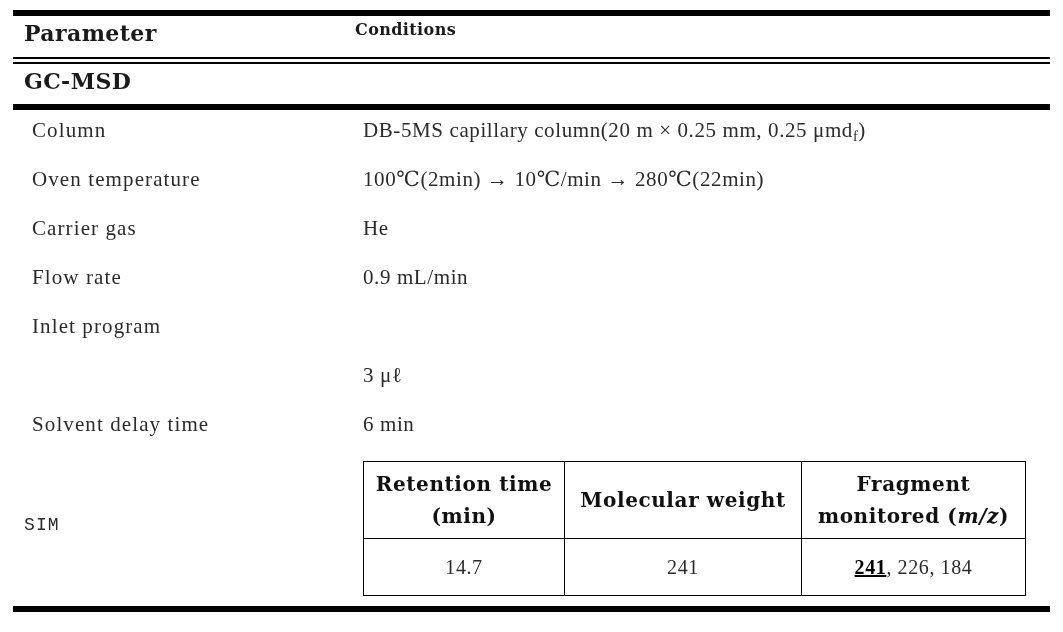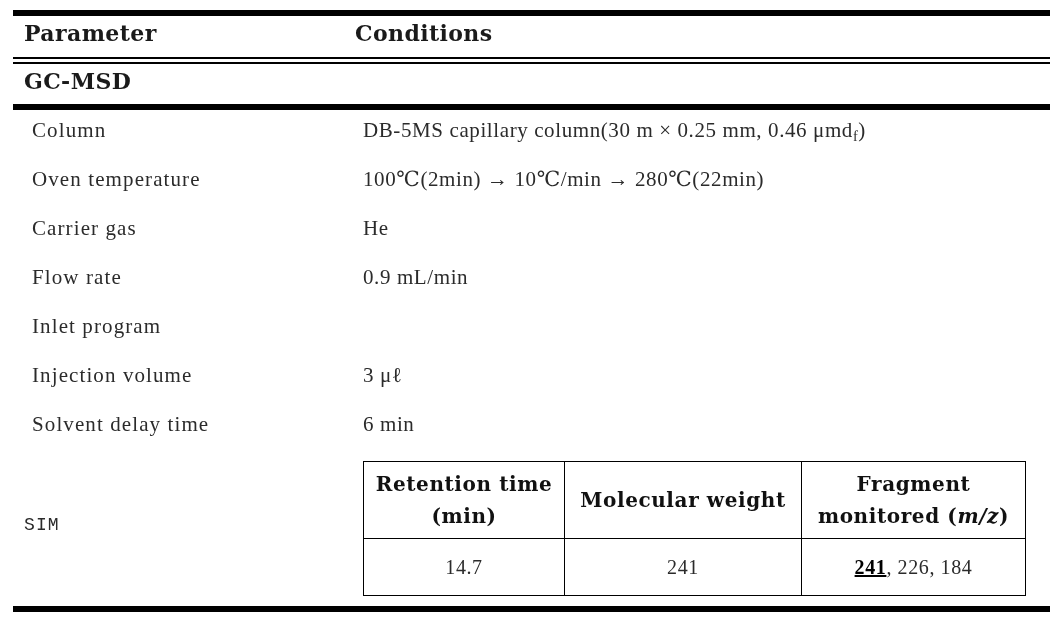--- a/index.html
+++ b/index.html
@@ -62,21 +62,21 @@
     letter-spacing: 0.4px;
     white-space: nowrap;
   }
   .head-cond,
   .sub-cond {
     position: absolute;
     left: 355px;
     top: 0;
     font-family: "DejaVu Serif", "Liberation Serif", serif;
     font-weight: 700;
-    font-size: 22px;
+    font-size: 16px;
     letter-spacing: 0.4px;
     white-space: nowrap;
   }
 
   
   .body-rows {
     position: absolute;
     left: 8px;
     top: 110px;
     width: 1063px;
@@ -185,21 +185,21 @@
   </div>
 
   <div class="sub-row">
     <div class="sub-param">GC-MSD</div>
   </div>
 
   <div class="body-rows">
 
     <div class="prow">
       <div class="plabel">Column</div>
-      <div class="pvalue"><span>DB-5MS capillary column(30 m × 0.25 mm, 0.46 μmd</span><sub>f</sub><span>)</span></div>
+      <div class="pvalue"><span>DB-5MS capillary column(20 m × 0.25 mm, 0.25 μmd</span><sub>f</sub><span>)</span></div>
     </div>
 
     <div class="prow">
       <div class="plabel">Oven temperature</div>
       <div class="pvalue">100℃(2min) → 10℃/min → 280℃(22min)</div>
     </div>
 
     <div class="prow">
       <div class="plabel">Carrier gas</div>
       <div class="pvalue">He</div>
@@ -208,21 +208,20 @@
     <div class="prow">
       <div class="plabel">Flow rate</div>
       <div class="pvalue">0.9 mL/min</div>
     </div>
 
     <div class="prow">
       <div class="plabel">Inlet program</div>
     </div>
 
     <div class="prow">
-      <div class="plabel">Injection volume</div>
       <div class="pvalue">3 μℓ</div>
     </div>
 
     <div class="prow">
       <div class="plabel">Solvent delay time</div>
       <div class="pvalue">6 min</div>
     </div>
 
   </div>
 

